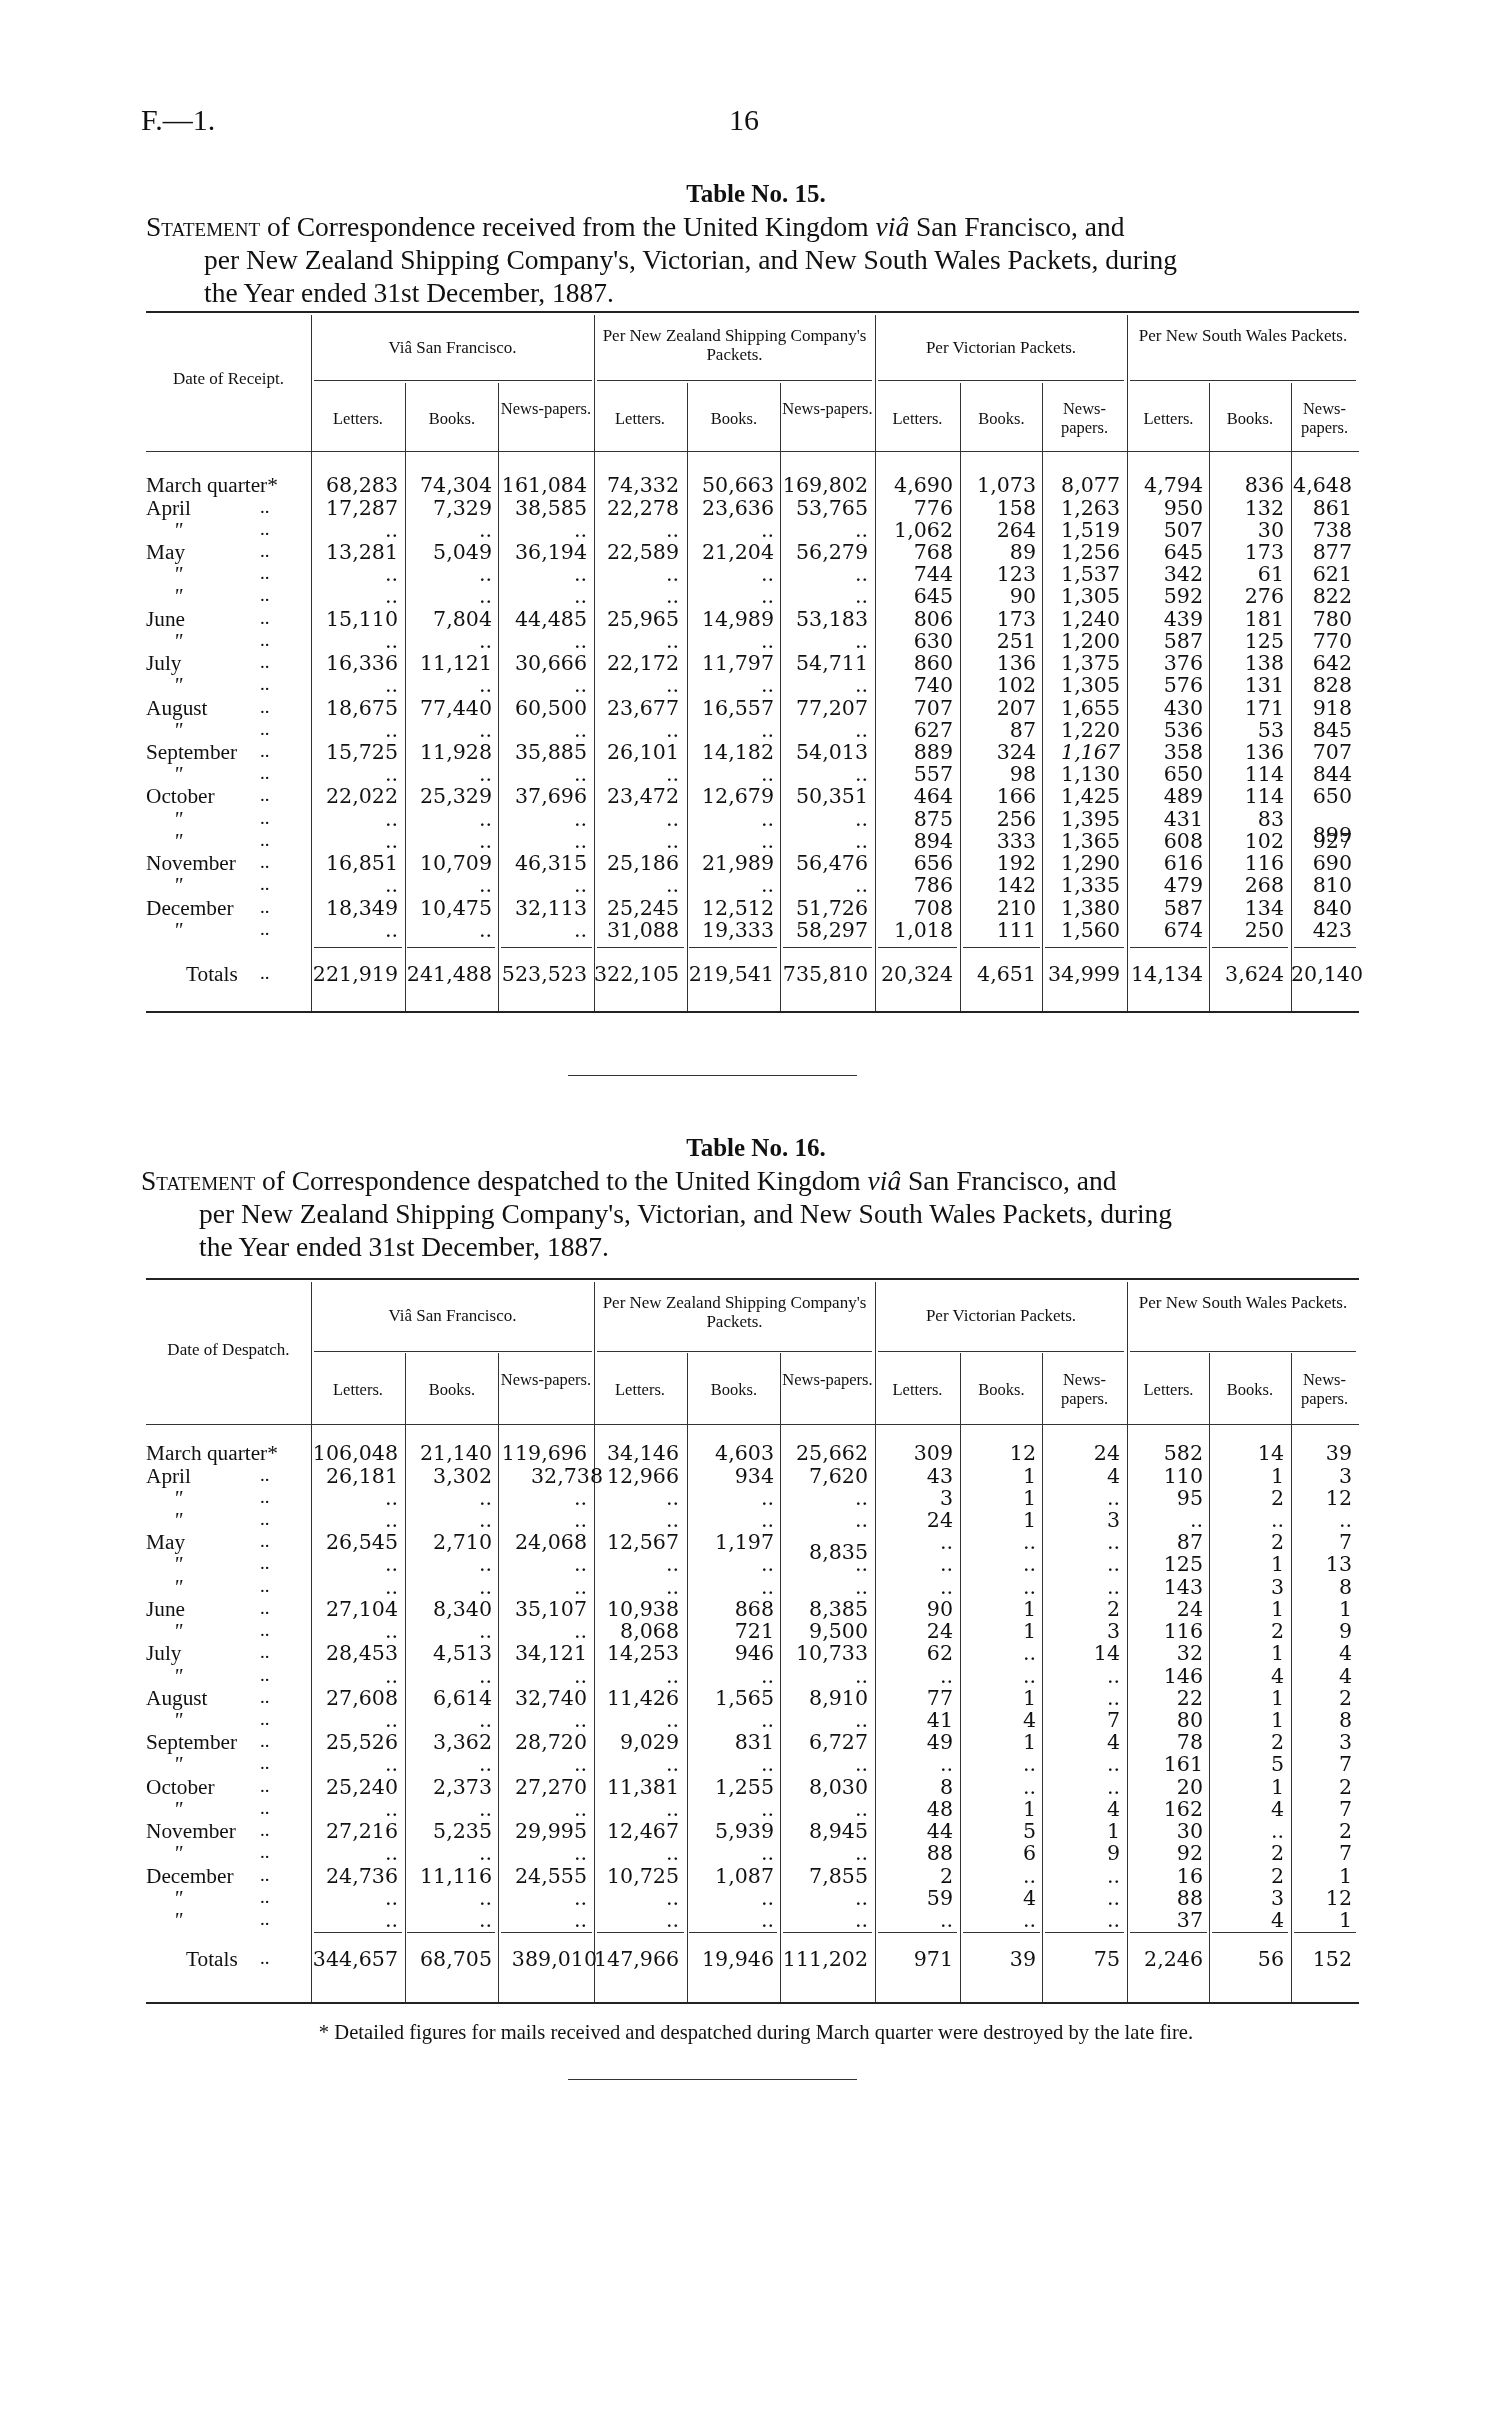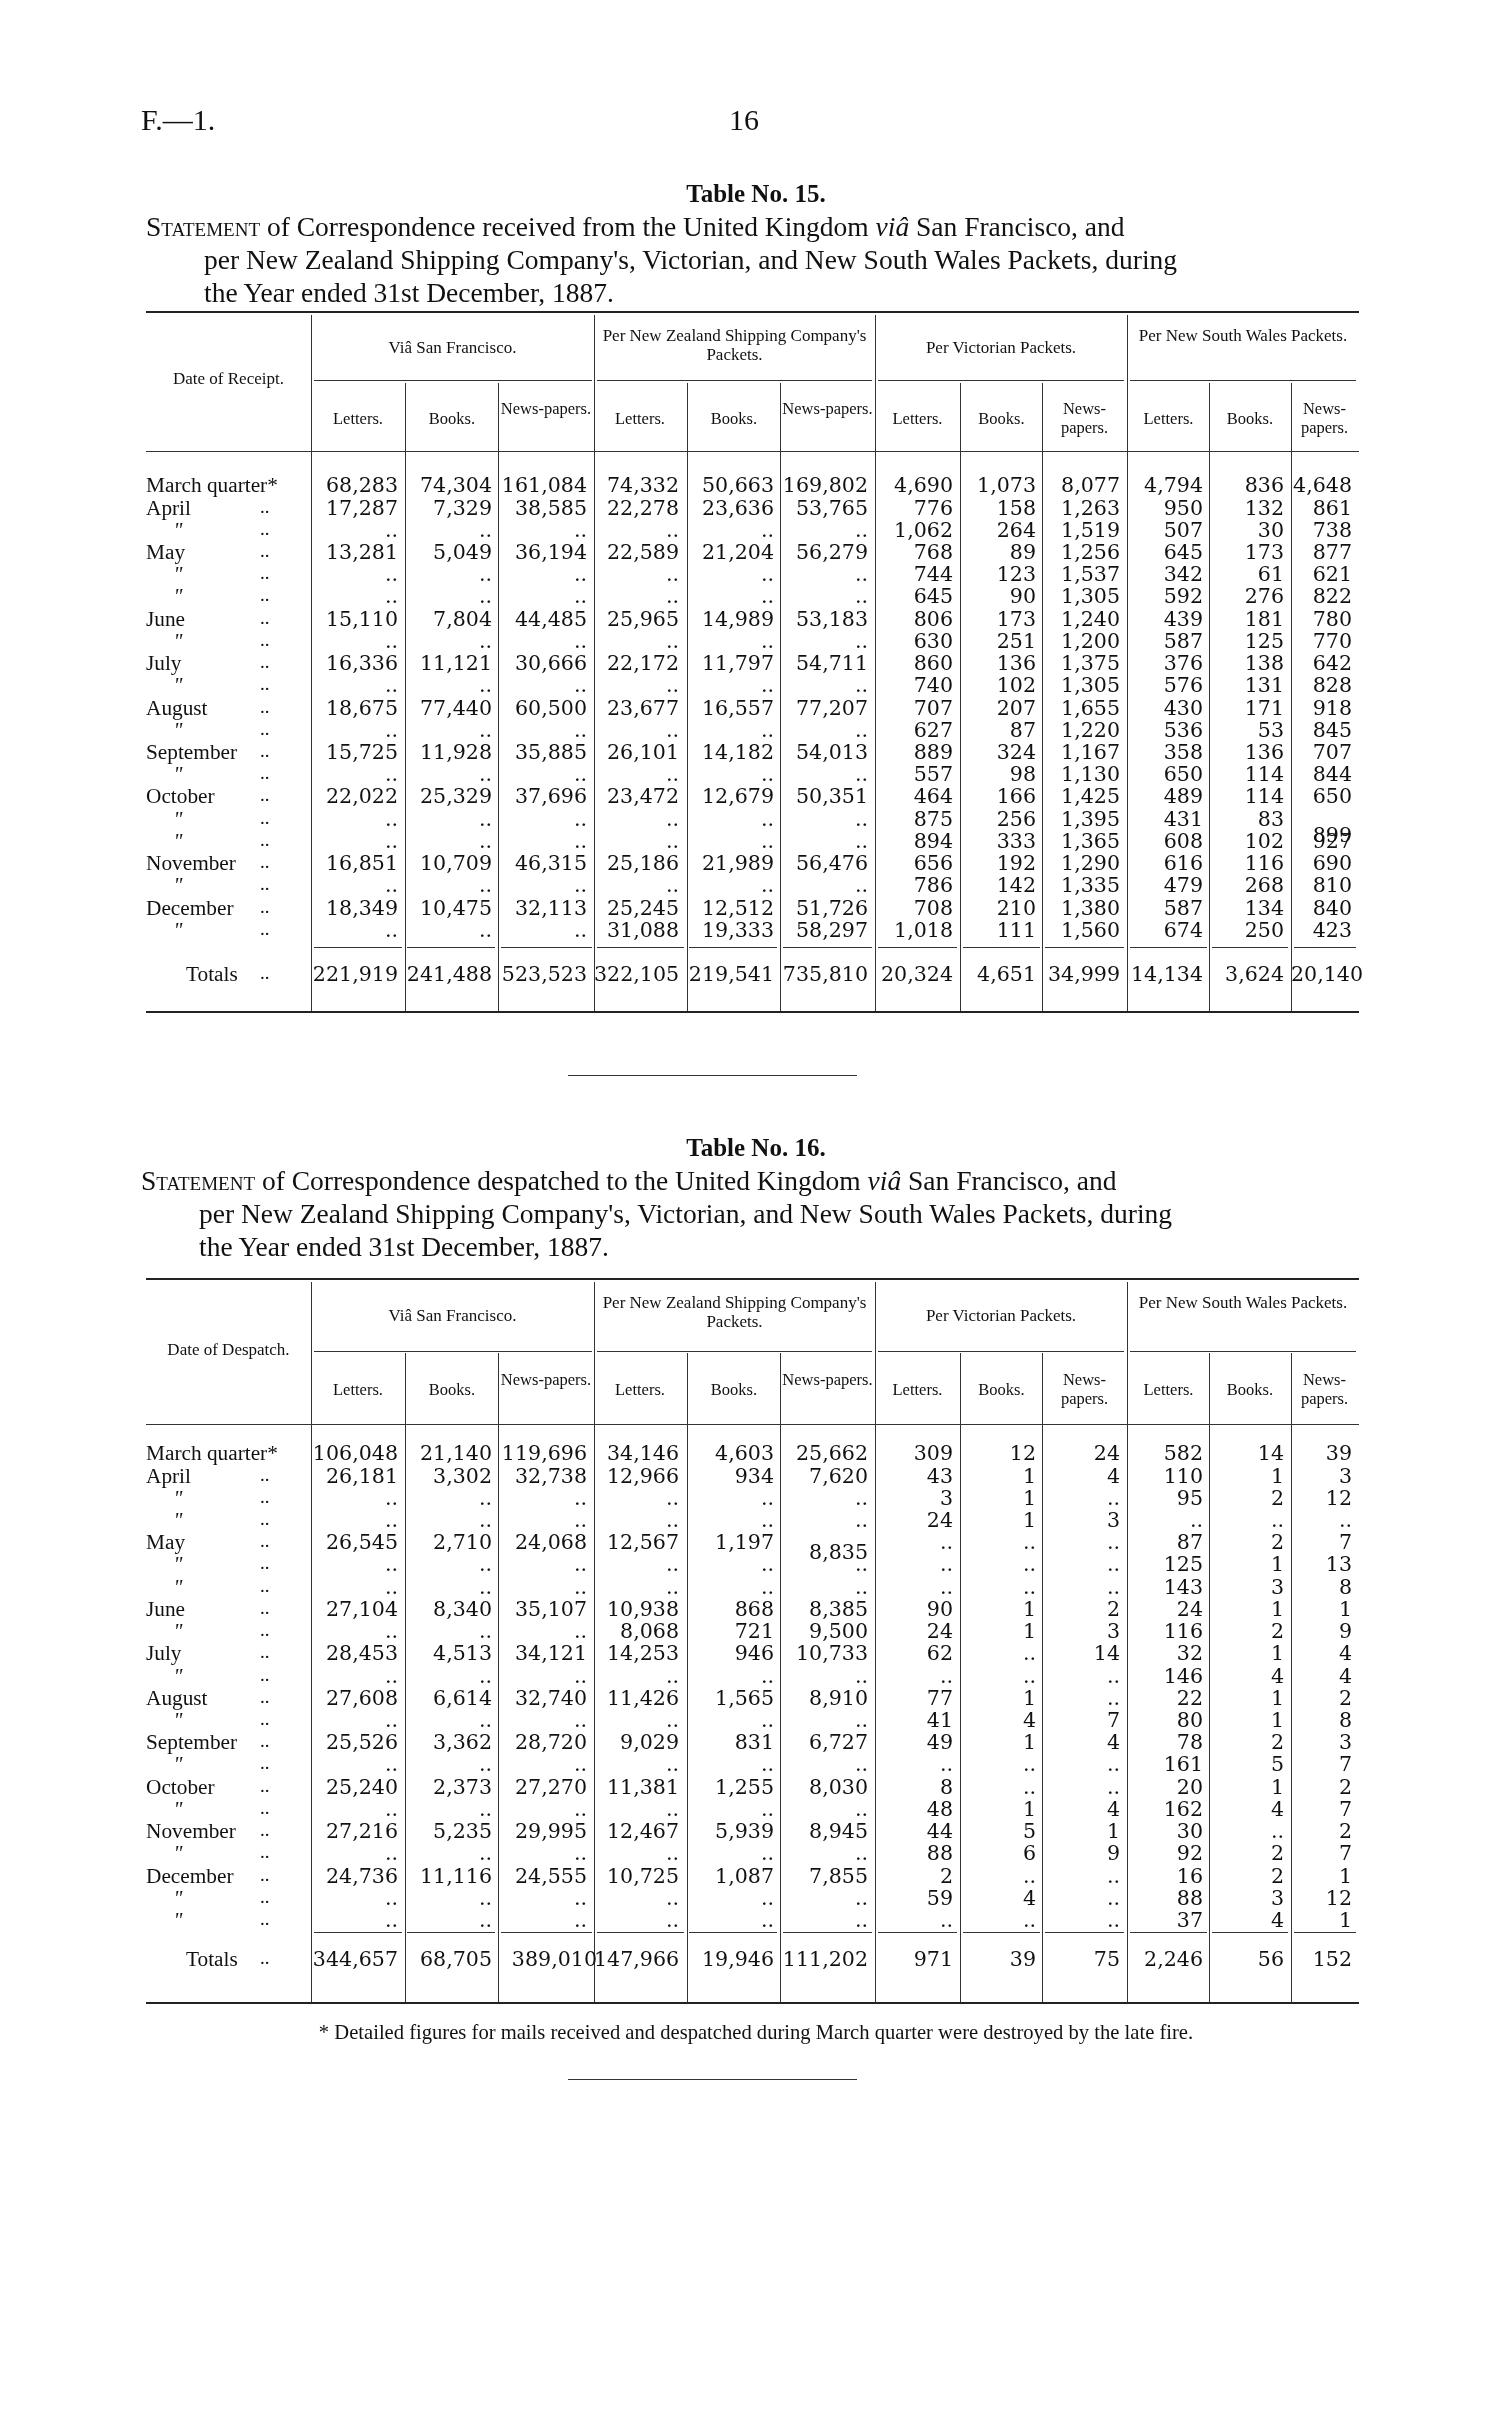--- a/index.html
+++ b/index.html
@@ -247,21 +247,21 @@
     <div class="abs label" style="top:740px;">September</div>
     <div class="abs dots" style="top:740px;">..</div>
     <div class="abs cell" style="left:311px;width:87px;top:740px;">15,725</div>
     <div class="abs cell" style="left:405px;width:87px;top:740px;">11,928</div>
     <div class="abs cell" style="left:498px;width:89px;top:740px;">35,885</div>
     <div class="abs cell" style="left:594px;width:85px;top:740px;">26,101</div>
     <div class="abs cell" style="left:687px;width:87px;top:740px;">14,182</div>
     <div class="abs cell" style="left:780px;width:88px;top:740px;">54,013</div>
     <div class="abs cell" style="left:875px;width:78px;top:740px;">889</div>
     <div class="abs cell" style="left:960px;width:76px;top:740px;">324</div>
-    <div class="abs cell" style="left:1042px;width:78px;top:740px;">1,167</div>
+    <div class="abs cell" style="left:1042px;width:78px;top:740px;font-style:italic;">1,167</div>
     <div class="abs cell" style="left:1127px;width:76px;top:740px;">358</div>
     <div class="abs cell" style="left:1209px;width:75px;top:740px;">136</div>
     <div class="abs cell" style="left:1291px;width:61px;top:740px;">707</div>
     <div class="abs label ditto" style="top:762px;">"</div>
     <div class="abs dots" style="top:762px;">..</div>
     <div class="abs cell" style="left:311px;width:87px;top:762px;">..</div>
     <div class="abs cell" style="left:405px;width:87px;top:762px;">..</div>
     <div class="abs cell" style="left:498px;width:89px;top:762px;">..</div>
     <div class="abs cell" style="left:594px;width:85px;top:762px;">..</div>
     <div class="abs cell" style="left:687px;width:87px;top:762px;">..</div>
@@ -457,21 +457,21 @@
     <div class="abs cell" style="left:875px;width:78px;top:1441px;">309</div>
     <div class="abs cell" style="left:960px;width:76px;top:1441px;">12</div>
     <div class="abs cell" style="left:1042px;width:78px;top:1441px;">24</div>
     <div class="abs cell" style="left:1127px;width:76px;top:1441px;">582</div>
     <div class="abs cell" style="left:1209px;width:75px;top:1441px;">14</div>
     <div class="abs cell" style="left:1291px;width:61px;top:1441px;">39</div>
     <div class="abs label" style="top:1464px;">April</div>
     <div class="abs dots" style="top:1464px;">..</div>
     <div class="abs cell" style="left:311px;width:87px;top:1464px;">26,181</div>
     <div class="abs cell" style="left:405px;width:87px;top:1464px;">3,302</div>
-    <div class="abs cell" style="left:498px;width:89px;top:1464px;">32,738</div>
+    <div class="abs cell" style="left:498px;width:89px;top:1464px;padding-left:16px;">32,738</div>
     <div class="abs cell" style="left:594px;width:85px;top:1464px;">12,966</div>
     <div class="abs cell" style="left:687px;width:87px;top:1464px;">934</div>
     <div class="abs cell" style="left:780px;width:88px;top:1464px;">7,620</div>
     <div class="abs cell" style="left:875px;width:78px;top:1464px;">43</div>
     <div class="abs cell" style="left:960px;width:76px;top:1464px;">1</div>
     <div class="abs cell" style="left:1042px;width:78px;top:1464px;">4</div>
     <div class="abs cell" style="left:1127px;width:76px;top:1464px;">110</div>
     <div class="abs cell" style="left:1209px;width:75px;top:1464px;">1</div>
     <div class="abs cell" style="left:1291px;width:61px;top:1464px;">3</div>
     <div class="abs label ditto" style="top:1486px;">"</div>

